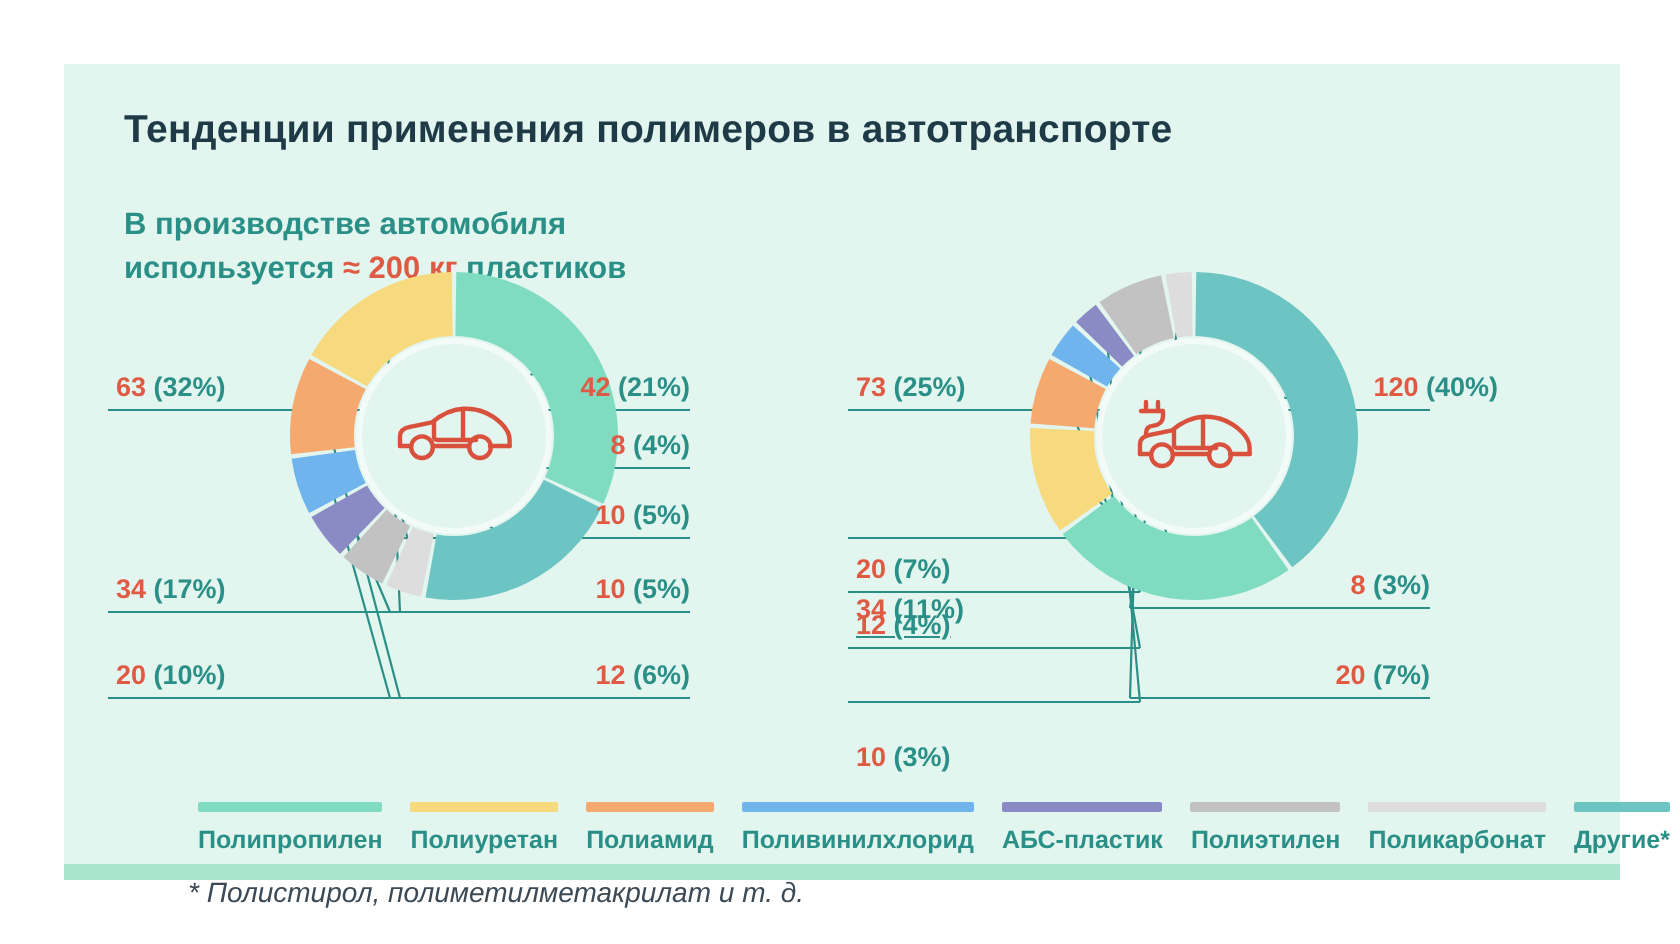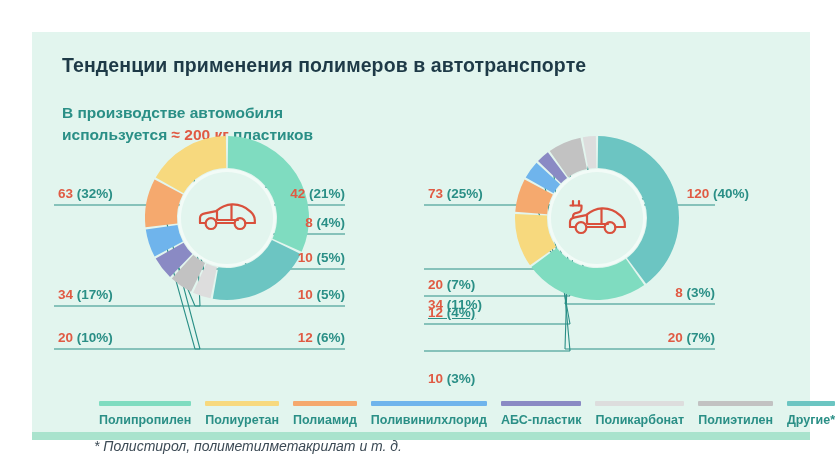--- a/index.html
+++ b/index.html
@@ -104,26 +104,26 @@
         </div>
         <div class="leg-item">
           <div class="leg-sw" style="background: rgb(111, 180, 236);"></div>
           <div class="leg-tx">Поливинилхлорид</div>
         </div>
         <div class="leg-item">
           <div class="leg-sw" style="background: rgb(138, 138, 196);"></div>
           <div class="leg-tx">АБС-пластик</div>
         </div>
         <div class="leg-item">
+          <div class="leg-sw" style="background: rgb(194, 194, 194);"></div>
+          <div class="leg-tx">Полиэтилен</div>
+        </div>
+        <div class="leg-item">
           <div class="leg-sw" style="background: rgb(221, 221, 221);"></div>
           <div class="leg-tx">Поликарбонат</div>
-        </div>
-        <div class="leg-item">
-          <div class="leg-sw" style="background: rgb(194, 194, 194);"></div>
-          <div class="leg-tx">Полиэтилен</div>
         </div>
         <div class="leg-item">
           <div class="leg-sw" style="background: rgb(108, 197, 194);"></div>
           <div class="leg-tx">Другие*</div>
         </div>
       </div>
 
     <div class="footnote">* Полистирол, полиметилметакрилат и т. д.</div>
   </div>
 

